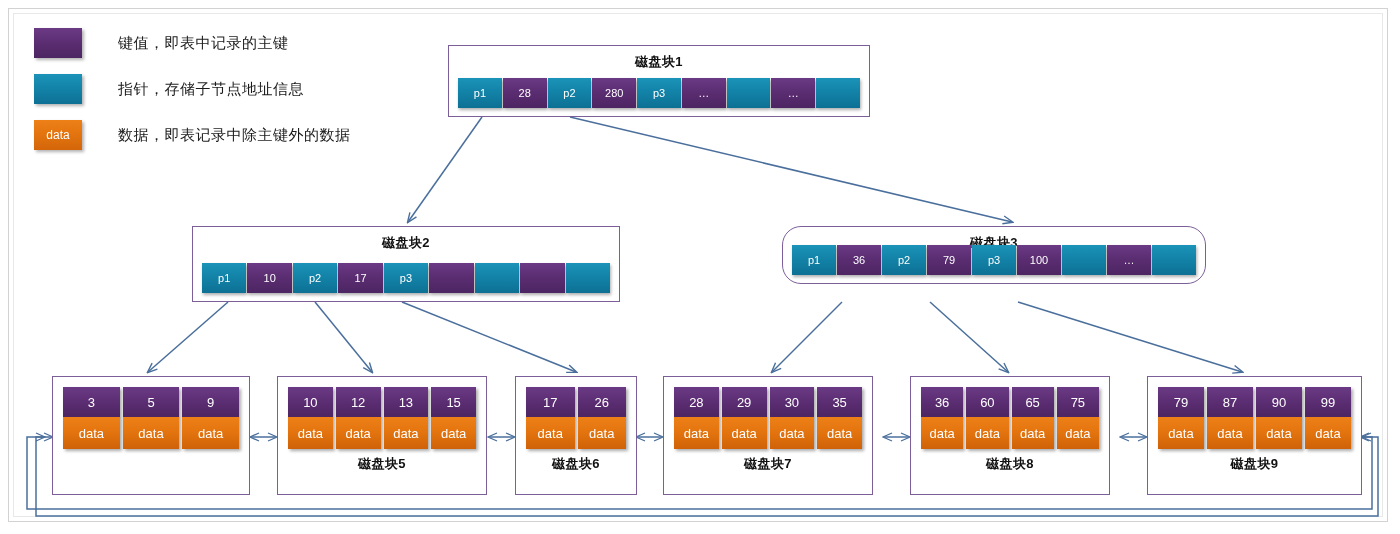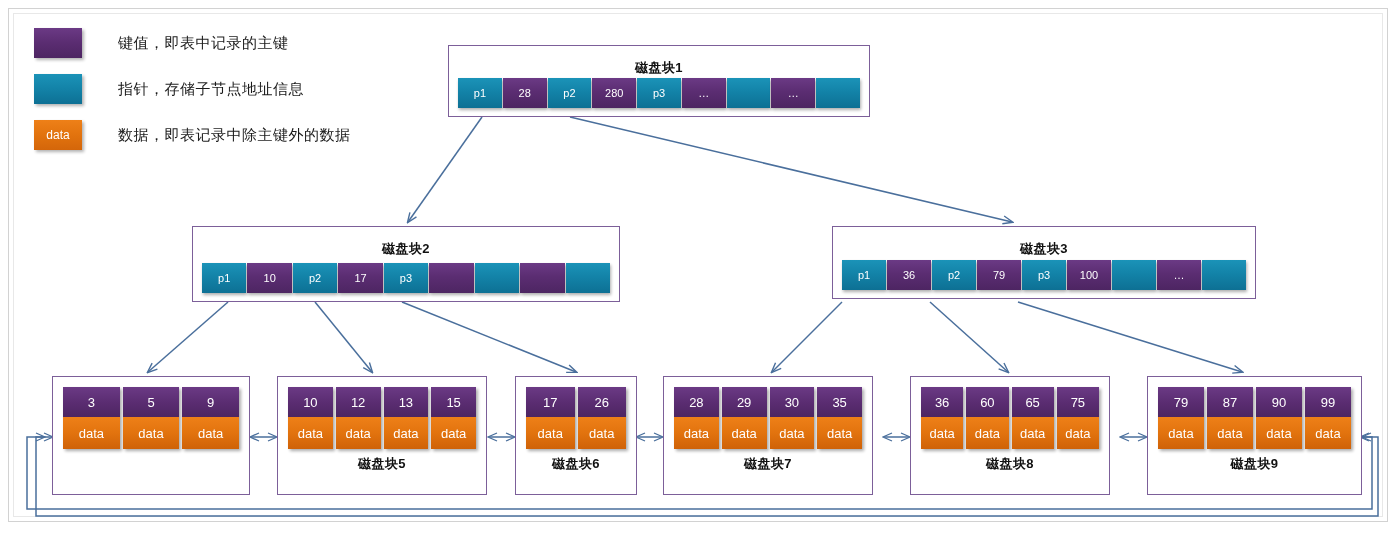--- a/index.html
+++ b/index.html
@@ -93,21 +93,21 @@
     font-weight: bold;
     color: #111111;
     letter-spacing: 0.4px;
   }
   .cells {
     display: flex;
     align-items: stretch;
   }
 
   
-  .inode .node-title { margin-top: 13px; }
+  .inode .node-title { margin-top: 7px; }
   .inode .cells {
     position: absolute;
     left: 9px;
     right: 9px;
     bottom: 8px;
     height: 30px;
   }
   .icell {
     flex: 1 1 0;
     display: flex;
@@ -267,21 +267,21 @@
       <div class="icell ptr">p2</div>
       <div class="icell key">17</div>
       <div class="icell ptr">p3</div>
       <div class="icell key"></div>
       <div class="icell ptr"></div>
       <div class="icell key"></div>
       <div class="icell ptr"></div>
     </div>
   </div>
 
-  <div class="node inode" style="left:832px; top:226px; width:424px; height:73px;">
+  <div class="node inode" style="left:782px; top:226px; width:424px; height:58px;border-radius:19px;">
     <div class="node-title">磁盘块3</div>
     <div class="cells">
       <div class="icell ptr">p1</div>
       <div class="icell key">36</div>
       <div class="icell ptr">p2</div>
       <div class="icell key">79</div>
       <div class="icell ptr">p3</div>
       <div class="icell key">100</div>
       <div class="icell ptr"></div>
       <div class="icell key">…</div>

